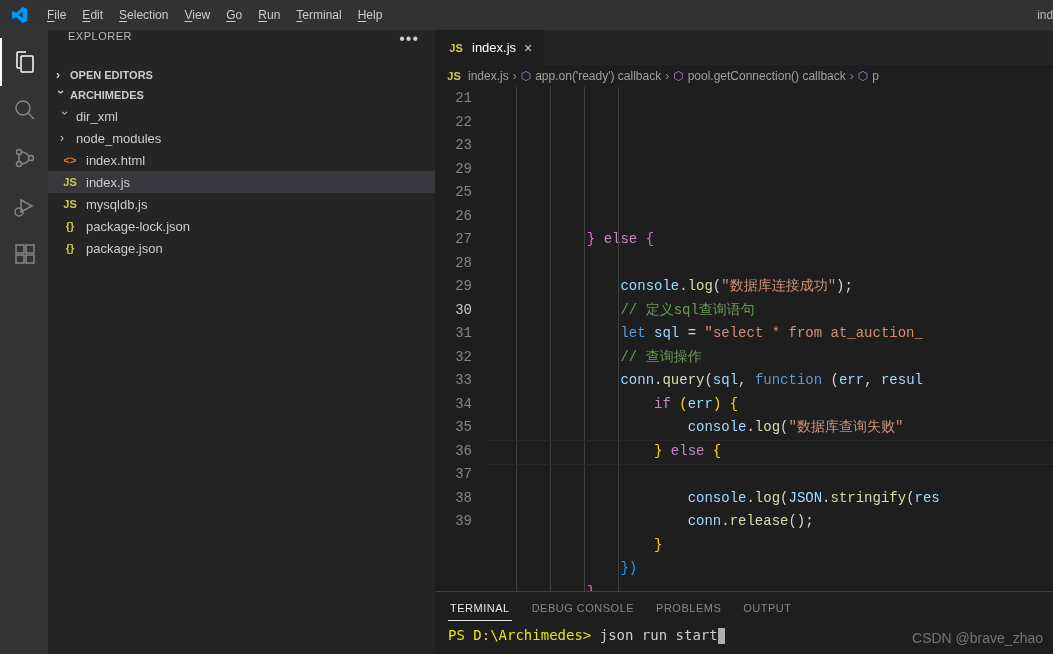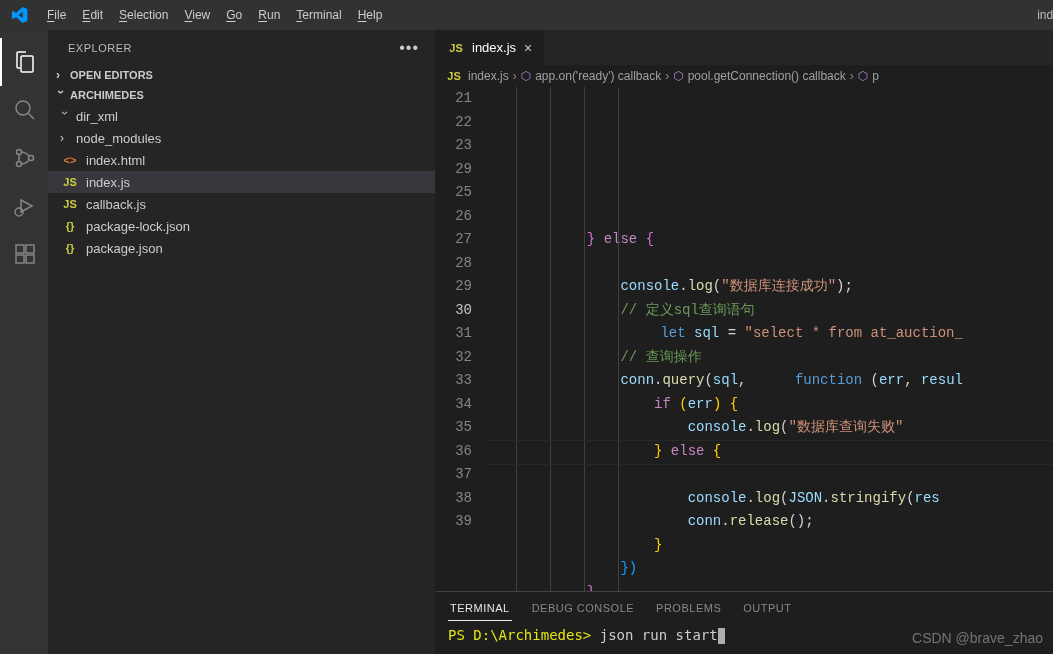--- a/index.html
+++ b/index.html
@@ -49,21 +49,21 @@
 .sidebar {
   width: 388px;
   background: #252526;
   display: flex;
   flex-direction: column;
   border-right: 1px solid #1e1e1e;
 }
 .sidebar-header {
   height: 35px;
   display: flex;
-  align-items: center;
+  align-items: flex-start;
   justify-content: space-between;
   padding: 0 16px 0 20px;
   font-size: 11px;
   color: #bbbbbb;
   letter-spacing: 0.5px;
 }
 .more-dots { color: #ccc; font-size: 16px; letter-spacing: 1px; cursor: pointer; }
 .sidebar-section {
   padding: 3px 0 3px 8px;
   font-size: 11px;
@@ -154,21 +154,21 @@
   height: 23.5px;
   border-top: 1px solid #282828;
   border-bottom: 1px solid #282828;
   pointer-events: none;
 }
 .tk-kw { color: #c586c0; }
 .tk-str { color: #ce9178; }
 .tk-com { color: #6a9955; }
 .tk-fn { color: #dcdcaa; }
 .tk-var { color: #9cdcfe; }
-.tk-blue { color: #569cd6; padding-left: 40px; }
+.tk-blue { color: #569cd6; }
 .tk-brace1 { color: #da70d6; }
 .tk-brace2 { color: #179fff; }
 .tk-brace3 { color: #ffd700; }
 .guide { position: absolute; top: 0; bottom: 0; width: 1px; background: #404040; }
 .panel {
   border-top: 1px solid #414141;
   background: #1e1e1e;
   display: flex;
   flex-direction: column;
 }
@@ -284,21 +284,21 @@
         <div class="tree-row indent-1">
           <span class="file-icon ico-html">&lt;&gt;</span>
           <span>index.html</span>
         </div>
         <div class="tree-row indent-1 selected">
           <span class="file-icon ico-js">JS</span>
           <span>index.js</span>
         </div>
         <div class="tree-row indent-1">
           <span class="file-icon ico-js">JS</span>
-          <span>callback.js</span>
+          <span>mysqldb.js</span>
         </div>
         <div class="tree-row indent-1">
           <span class="file-icon ico-json">{}</span>
           <span>package-lock.json</span>
         </div>
         <div class="tree-row indent-1">
           <span class="file-icon ico-json">{}</span>
           <span>package.json</span>
         </div>
       </div>

